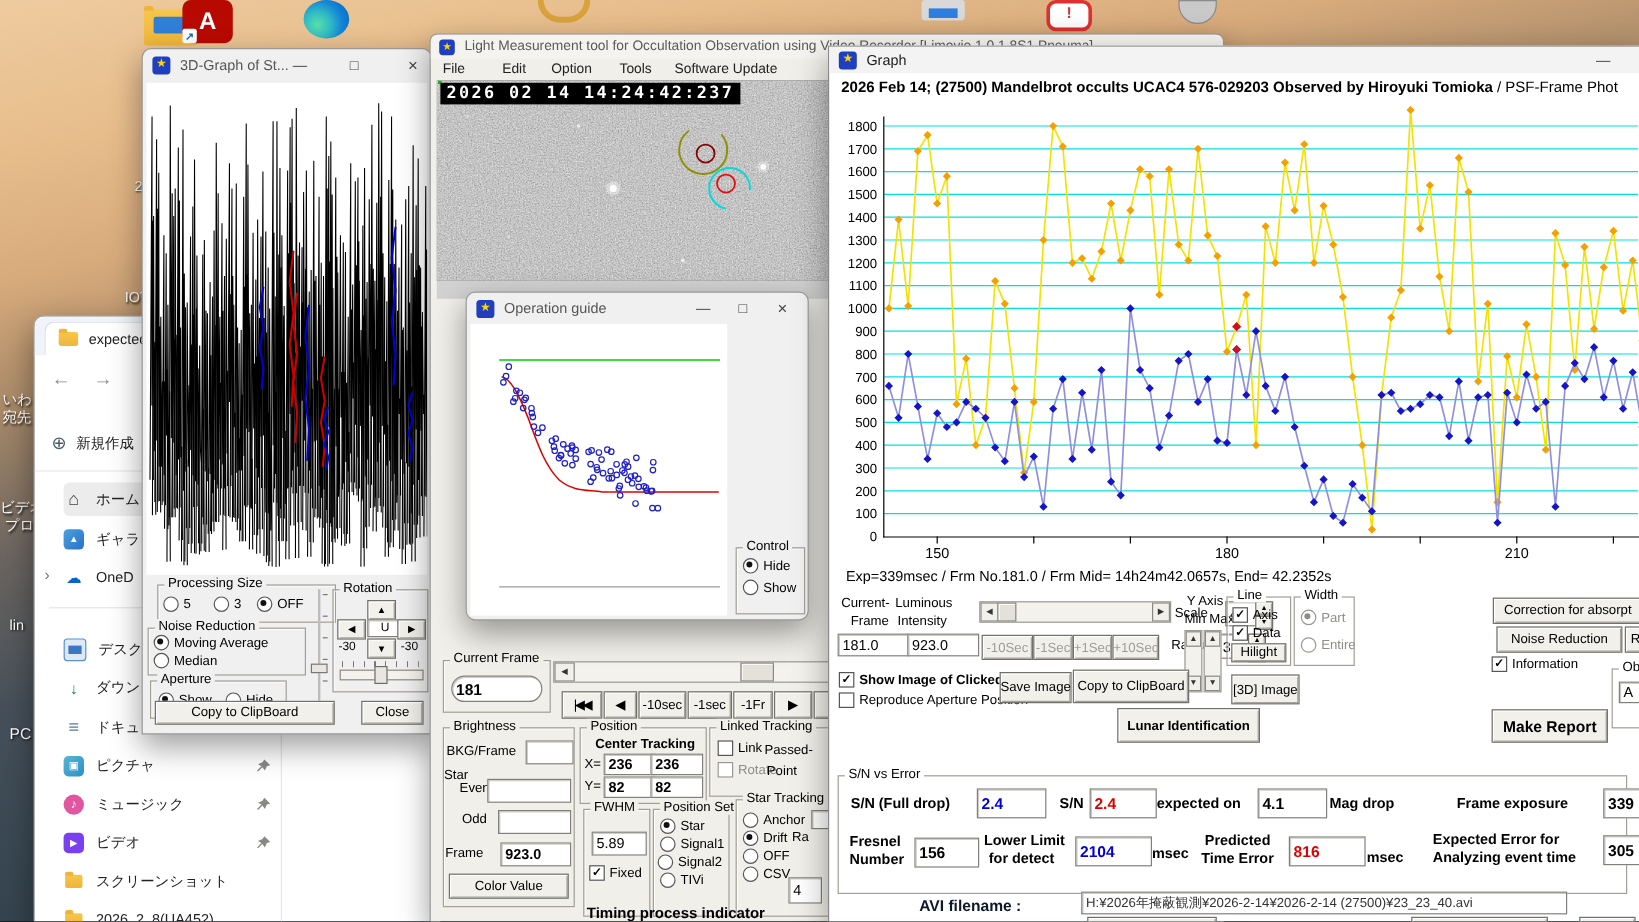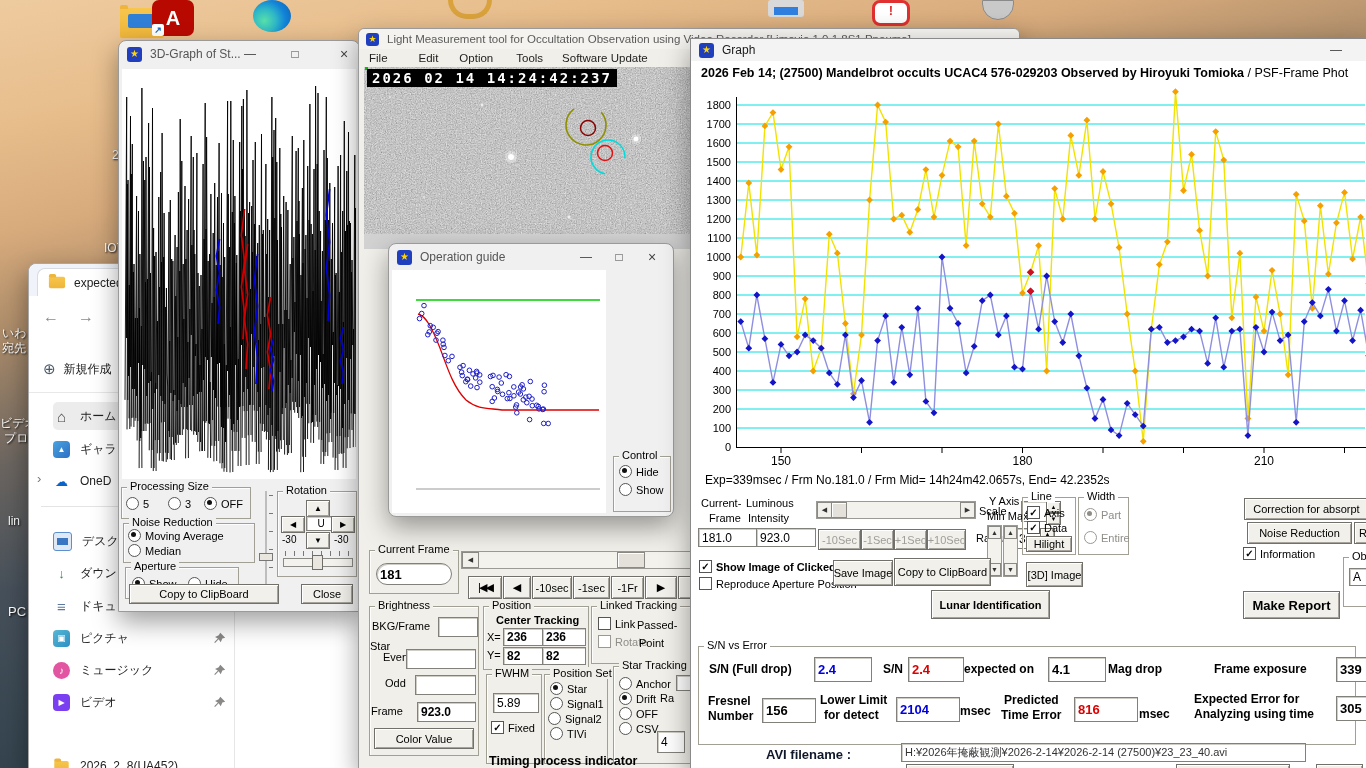--- a/index.html
+++ b/index.html
@@ -164,20 +164,26 @@
       <svg class="pin" viewBox="0 0 16 16">
           <path d="M9 1l6 6-3.5 1-2 4.5-2.5-3.5-4.5 4.5-1-1 4.5-4.5L2.5 6 7 4z" fill="#8a8886"></path>
         </svg>
     </div>
     <div class="exrow" style="top:424px;">
       <span class="exicon" style="background:#7b3ff2;border-radius:4px;color:#fff;font-size:8px;">▶</span>
       <span>ビデオ</span>
       <svg class="pin" viewBox="0 0 16 16">
           <path d="M9 1l6 6-3.5 1-2 4.5-2.5-3.5-4.5 4.5-1-1 4.5-4.5L2.5 6 7 4z" fill="#8a8886"></path>
         </svg>
+    </div>
+    <div class="exrow" style="top:456px;">
+      <span class="exicon">
+          <span class="folder" style="transform:scale(.85);"></span>
+        </span>
+      <span>スクリーンショット</span>
     </div>
     <div class="exrow" style="top:488px;">
       <span class="exicon">
           <span class="folder" style="transform:scale(.85);"></span>
         </span>
       <span>2026_2_8(UA452)</span>
     </div>
   </div>
 
   <div class="win" style="left:118px;top:40px;width:240px;height:570px;background:#f0f0f0;border:1px solid #9a9a9a;border-radius:8px 8px 0 0;z-index:20;--wbg:#f0f0f0;">
@@ -309,21 +315,21 @@
           <polyline points="134,315 135.6,289 132.4,263 135.6,237 132.4,211 135.6,185" fill="none" stroke="#0000dd" stroke-width="1.7"></polyline>
           <polyline points="121,270 122.6,244 119.4,218 122.6,192 119.4,166 122.6,140" fill="none" stroke="#d00000" stroke-width="1.7"></polyline>
           <polyline points="147,320 148.6,302 145.4,283 148.6,265 145.4,246 148.6,228" fill="none" stroke="#d00000" stroke-width="1.7"></polyline>
           <polyline points="150,322 151.6,312 148.4,301 151.6,291 148.4,280 151.6,270" fill="none" stroke="#0000dd" stroke-width="1.7"></polyline>
           <polyline points="206,252 207.6,226 204.4,199 207.6,173 204.4,146 207.6,120" fill="none" stroke="#0000dd" stroke-width="1.7"></polyline>
           <polyline points="220,315 221.6,304 218.4,292 221.6,281 218.4,269 221.6,258" fill="none" stroke="#0000dd" stroke-width="1.7"></polyline>
           <polyline points="124,300 125.6,275 122.4,250 125.6,225 122.4,200 125.6,175" fill="none" stroke="#d00000" stroke-width="1.7"></polyline>
         </svg>
     </div>
 
-    <div class="grp" style="left:2px;top:446px;width:128px;height:30px;">
+    <div class="grp" style="left:12px;top:446px;width:128px;height:30px;padding-left:19px;">
       <span class="lg">Processing Size</span>
       <span class="radio" style="left:4px;top:9px;">
           <span class="dot"></span>
           <span>5</span>
         </span>
       <span class="radio" style="left:46px;top:9px;">
           <span class="dot"></span>
           <span>3</span>
         </span>
       <span class="radio sel" style="left:82px;top:9px;">
@@ -812,21 +818,21 @@
       <div class="inp b" style="left:63px;top:51px;width:46px;height:23px;font-size:13px;">156</div>
       <span class="lbl b" style="left:121px;top:46px;font-size:12px;">Lower Limit</span>
       <span class="lbl b" style="left:125px;top:61px;font-size:12px;">for detect</span>
       <div class="inp b" style="left:197px;top:50px;width:56px;height:23px;color:#0000dd;font-size:13px;">2104</div>
       <span class="lbl b" style="left:261px;top:57px;font-size:12px;">msec</span>
       <span class="lbl b" style="left:305px;top:46px;font-size:12px;">Predicted</span>
       <span class="lbl b" style="left:302px;top:61px;font-size:12px;">Time Error</span>
       <div class="inp b" style="left:375px;top:50px;width:56px;height:23px;color:#dd0000;font-size:13px;">816</div>
       <span class="lbl b" style="left:440px;top:60px;font-size:12px;">msec</span>
       <span class="lbl b" style="left:495px;top:45px;font-size:12px;">Expected Error for</span>
-      <span class="lbl b" style="left:495px;top:60px;font-size:12px;">Analyzing using time</span>
+      <span class="lbl b" style="left:495px;top:60px;font-size:12px;">Analyzing event time</span>
       <div class="inp b" style="left:637px;top:49px;width:30px;height:23px;font-size:13px;">305</div>
     </div>
 
     <span class="lbl b" style="left:75px;top:708px;font-size:13px;color:#0f172a;">AVI filename :</span>
     <div class="inp" style="left:210px;top:704px;width:397px;height:17px;font-size:11px;color:#333;">H:¥2026年掩蔽観測¥2026-2-14¥2026-2-14 (27500)¥23_23_40.avi</div>
 
     <div class="btn3" style="left:215px;top:725px;width:106px;height:12px;"></div>
     <div class="btn3" style="left:485px;top:725px;width:112px;height:12px;"></div>
     <div class="btn3" style="left:625px;top:725px;width:45px;height:12px;"></div>
   </div>

